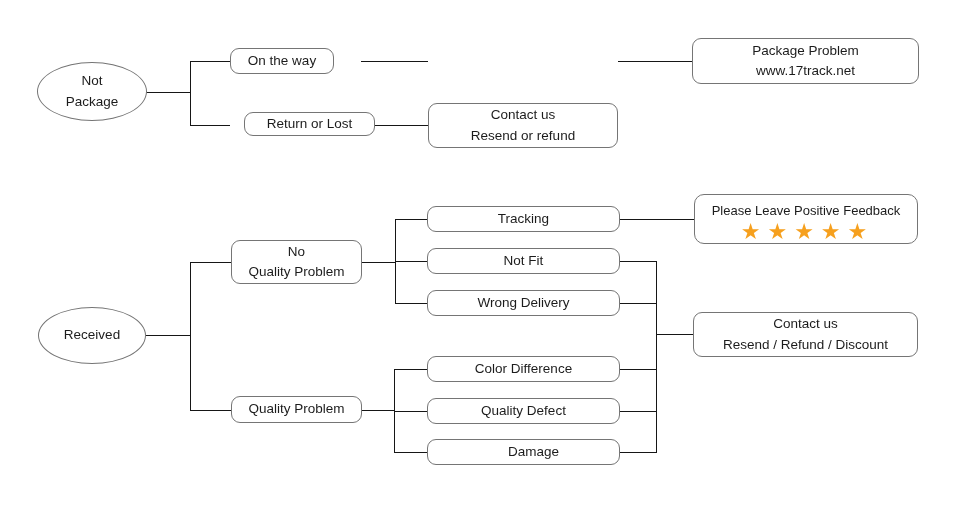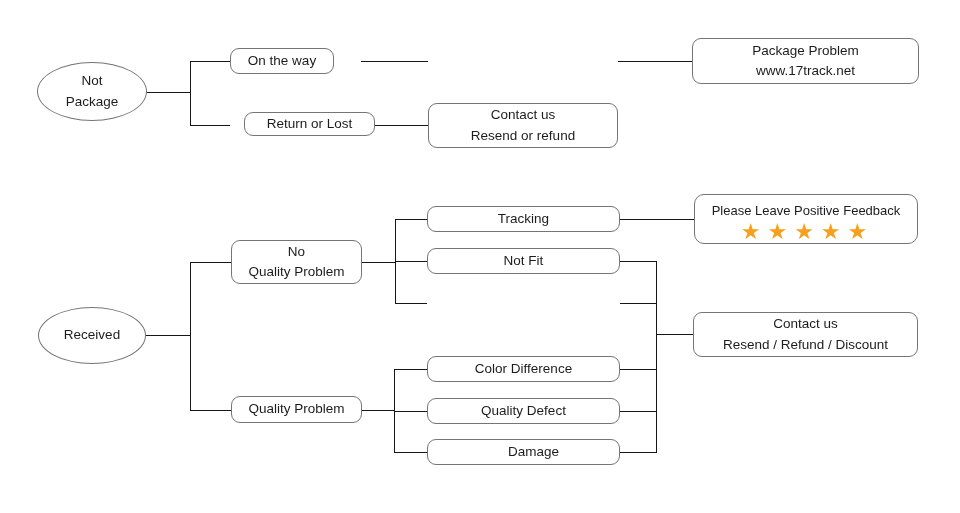--- a/index.html
+++ b/index.html
@@ -87,20 +87,21 @@
 
   <div class="node box" style="left:231px; top:240px; width:131px; height:44px;">No
 Quality Problem</div>
 
   <div class="node box" style="left:231px; top:396px; width:131px; height:27px;">Quality Problem</div>
 
   <div class="node box" style="left:427px; top:206px; width:193px; height:26px;">Tracking</div>
 
   <div class="node box" style="left:427px; top:248px; width:193px; height:26px;">Not Fit</div>
 
+  <div class="node box" style="left:427px; top:290px; width:193px; height:26px;">Wrong Delivery</div>
 
   <div class="node box" style="left:427px; top:356px; width:193px; height:26px;">Color Difference</div>
 
   <div class="node box" style="left:427px; top:398px; width:193px; height:26px;">Quality Defect</div>
 
   <div class="node box" style="left:427px; top:439px; width:193px; height:26px;padding-left:20px;">Damage</div>
 
   <div class="feedback-box" style="left:694px; top:194px; width:224px; height:50px;">
     <div class="feedback-title">Please Leave Positive Feedback</div>
     <div class="stars" title="5" style="color: rgb(246, 160, 30);">★★★★★</div>

